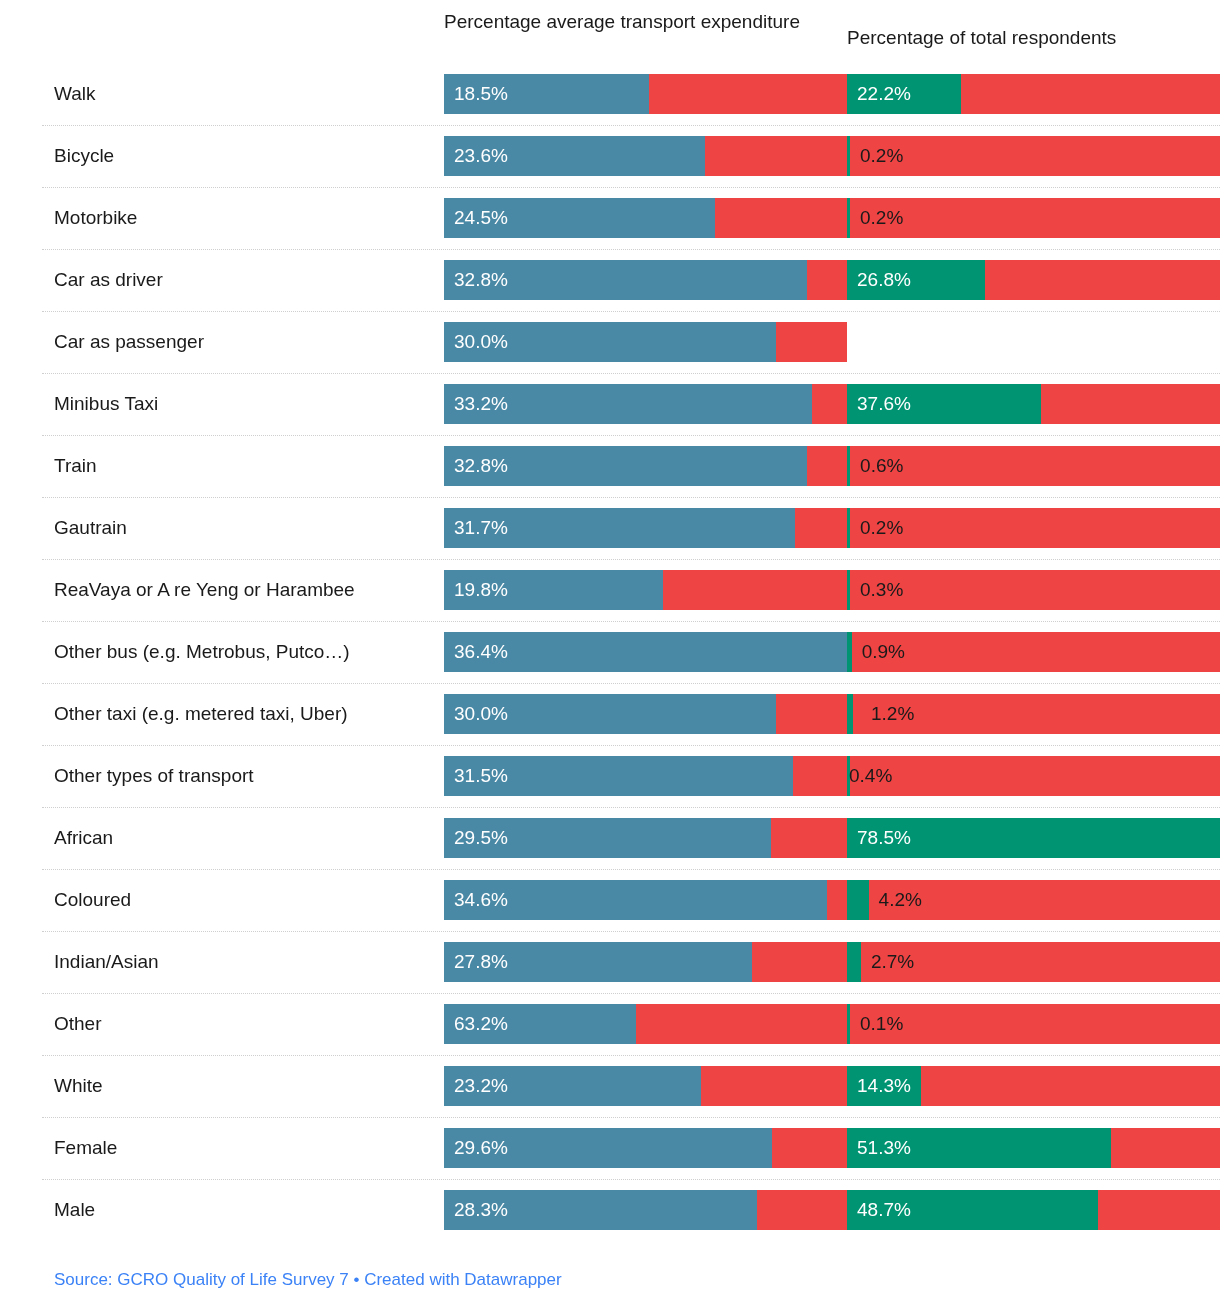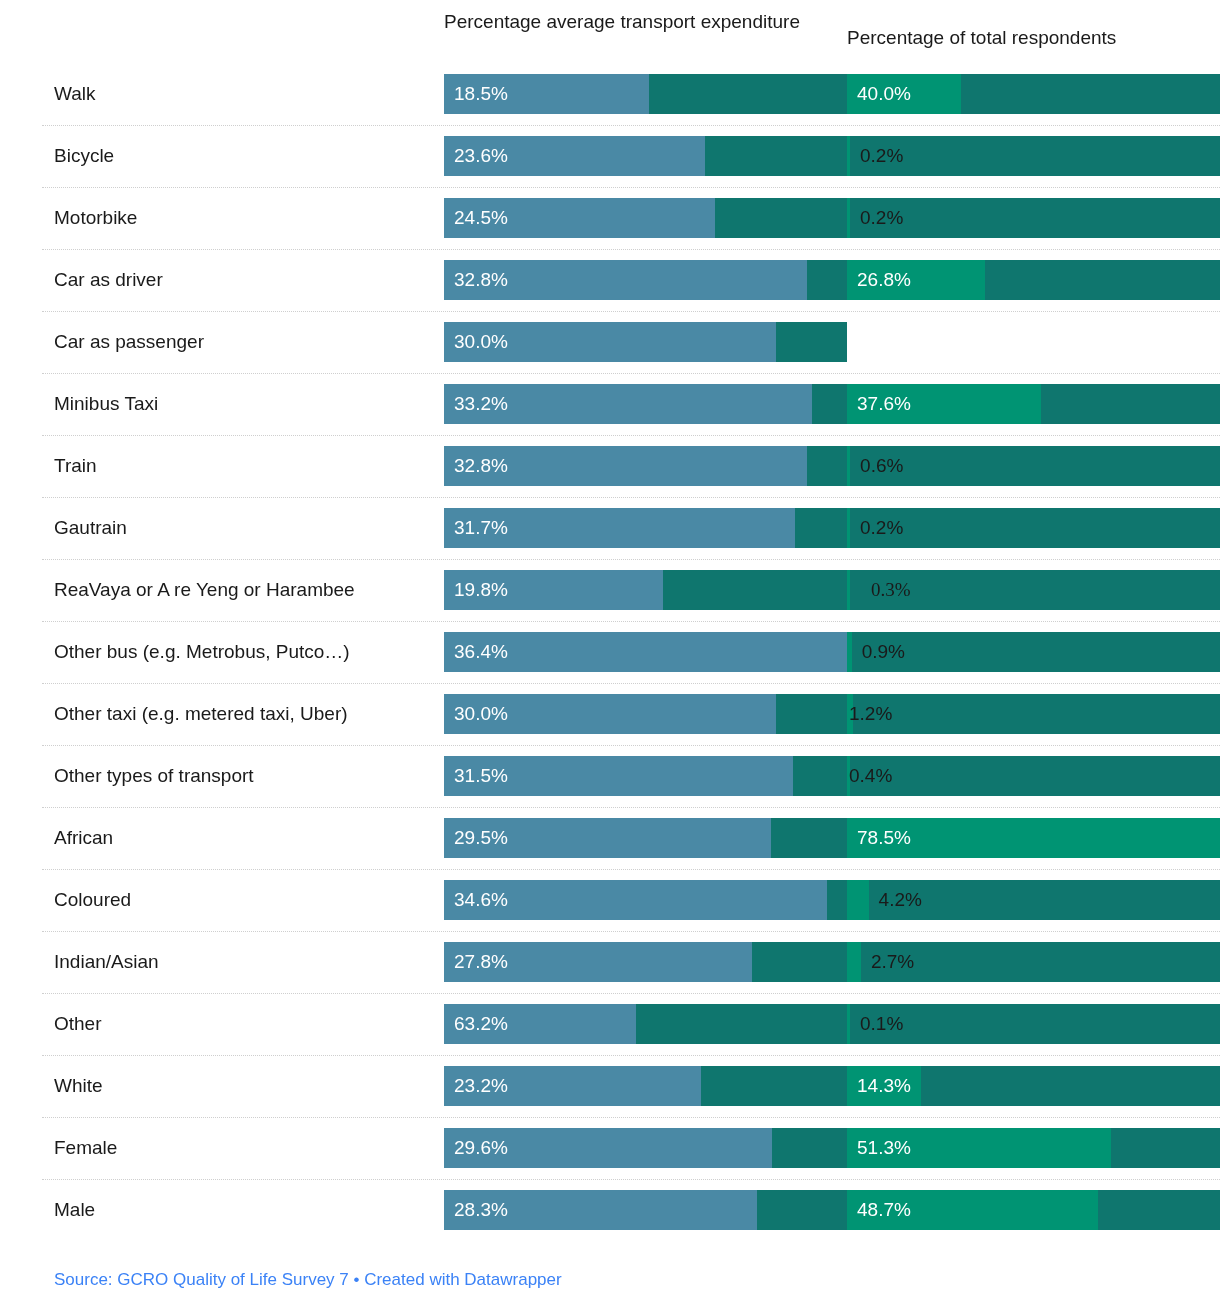--- a/index.html
+++ b/index.html
@@ -68,21 +68,21 @@
     font-size: 19px;
     color: #1a1a1a;
     white-space: nowrap;
   }
 
   
   .track {
     position: absolute;
     top: 11px;
     height: 40px;
-    background: #0f766e;
+    background: #ef4444;
   }
   .track.c1 { left: 402px; width: 403px; }
   .track.c2 { left: 805px; width: 404px; }
 
   .bar {
     position: absolute;
     left: 0;
     top: 0;
     height: 40px;
   }
@@ -123,21 +123,21 @@
 
   <div class="rows" id="rows">
       <div class="row">
         <div class="row-label">Walk</div>
         <div class="track c1">
           <div class="bar blue" style="width: 204.821px;"></div>
           <div class="bar-value inside">18.5%</div>
         </div>
         <div class="track c2">
           <div class="bar green" style="width: 114.252px;"></div>
-          <div class="bar-value inside">40.0%</div>
+          <div class="bar-value inside">22.2%</div>
         </div>
       </div>
       <div class="row">
         <div class="divider"></div>
         <div class="row-label">Bicycle</div>
         <div class="track c1">
           <div class="bar blue" style="width: 261.286px;"></div>
           <div class="bar-value inside">23.6%</div>
         </div>
         <div class="track c2">
@@ -215,21 +215,21 @@
       </div>
       <div class="row">
         <div class="divider"></div>
         <div class="row-label">ReaVaya or A re Yeng or Harambee</div>
         <div class="track c1">
           <div class="bar blue" style="width: 219.214px;"></div>
           <div class="bar-value inside">19.8%</div>
         </div>
         <div class="track c2">
           <div class="bar green" style="width: 3px;"></div>
-          <div class="bar-value outside" style="left: 24px; font-family: Liberation Serif, serif;">0.3%</div>
+          <div class="bar-value outside" style="left: 13px;">0.3%</div>
         </div>
       </div>
       <div class="row">
         <div class="divider"></div>
         <div class="row-label">Other bus (e.g. Metrobus, Putco…)</div>
         <div class="track c1">
           <div class="bar blue" style="width: 403px;"></div>
           <div class="bar-value inside">36.4%</div>
         </div>
         <div class="track c2">
@@ -239,21 +239,21 @@
       </div>
       <div class="row">
         <div class="divider"></div>
         <div class="row-label">Other taxi (e.g. metered taxi, Uber)</div>
         <div class="track c1">
           <div class="bar blue" style="width: 332.143px;"></div>
           <div class="bar-value inside">30.0%</div>
         </div>
         <div class="track c2">
           <div class="bar green" style="width: 6.1758px;"></div>
-          <div class="bar-value outside" style="left: 2px;">1.2%</div>
+          <div class="bar-value outside" style="left: 24px;">1.2%</div>
         </div>
       </div>
       <div class="row">
         <div class="divider"></div>
         <div class="row-label">Other types of transport</div>
         <div class="track c1">
           <div class="bar blue" style="width: 348.75px;"></div>
           <div class="bar-value inside">31.5%</div>
         </div>
         <div class="track c2">

